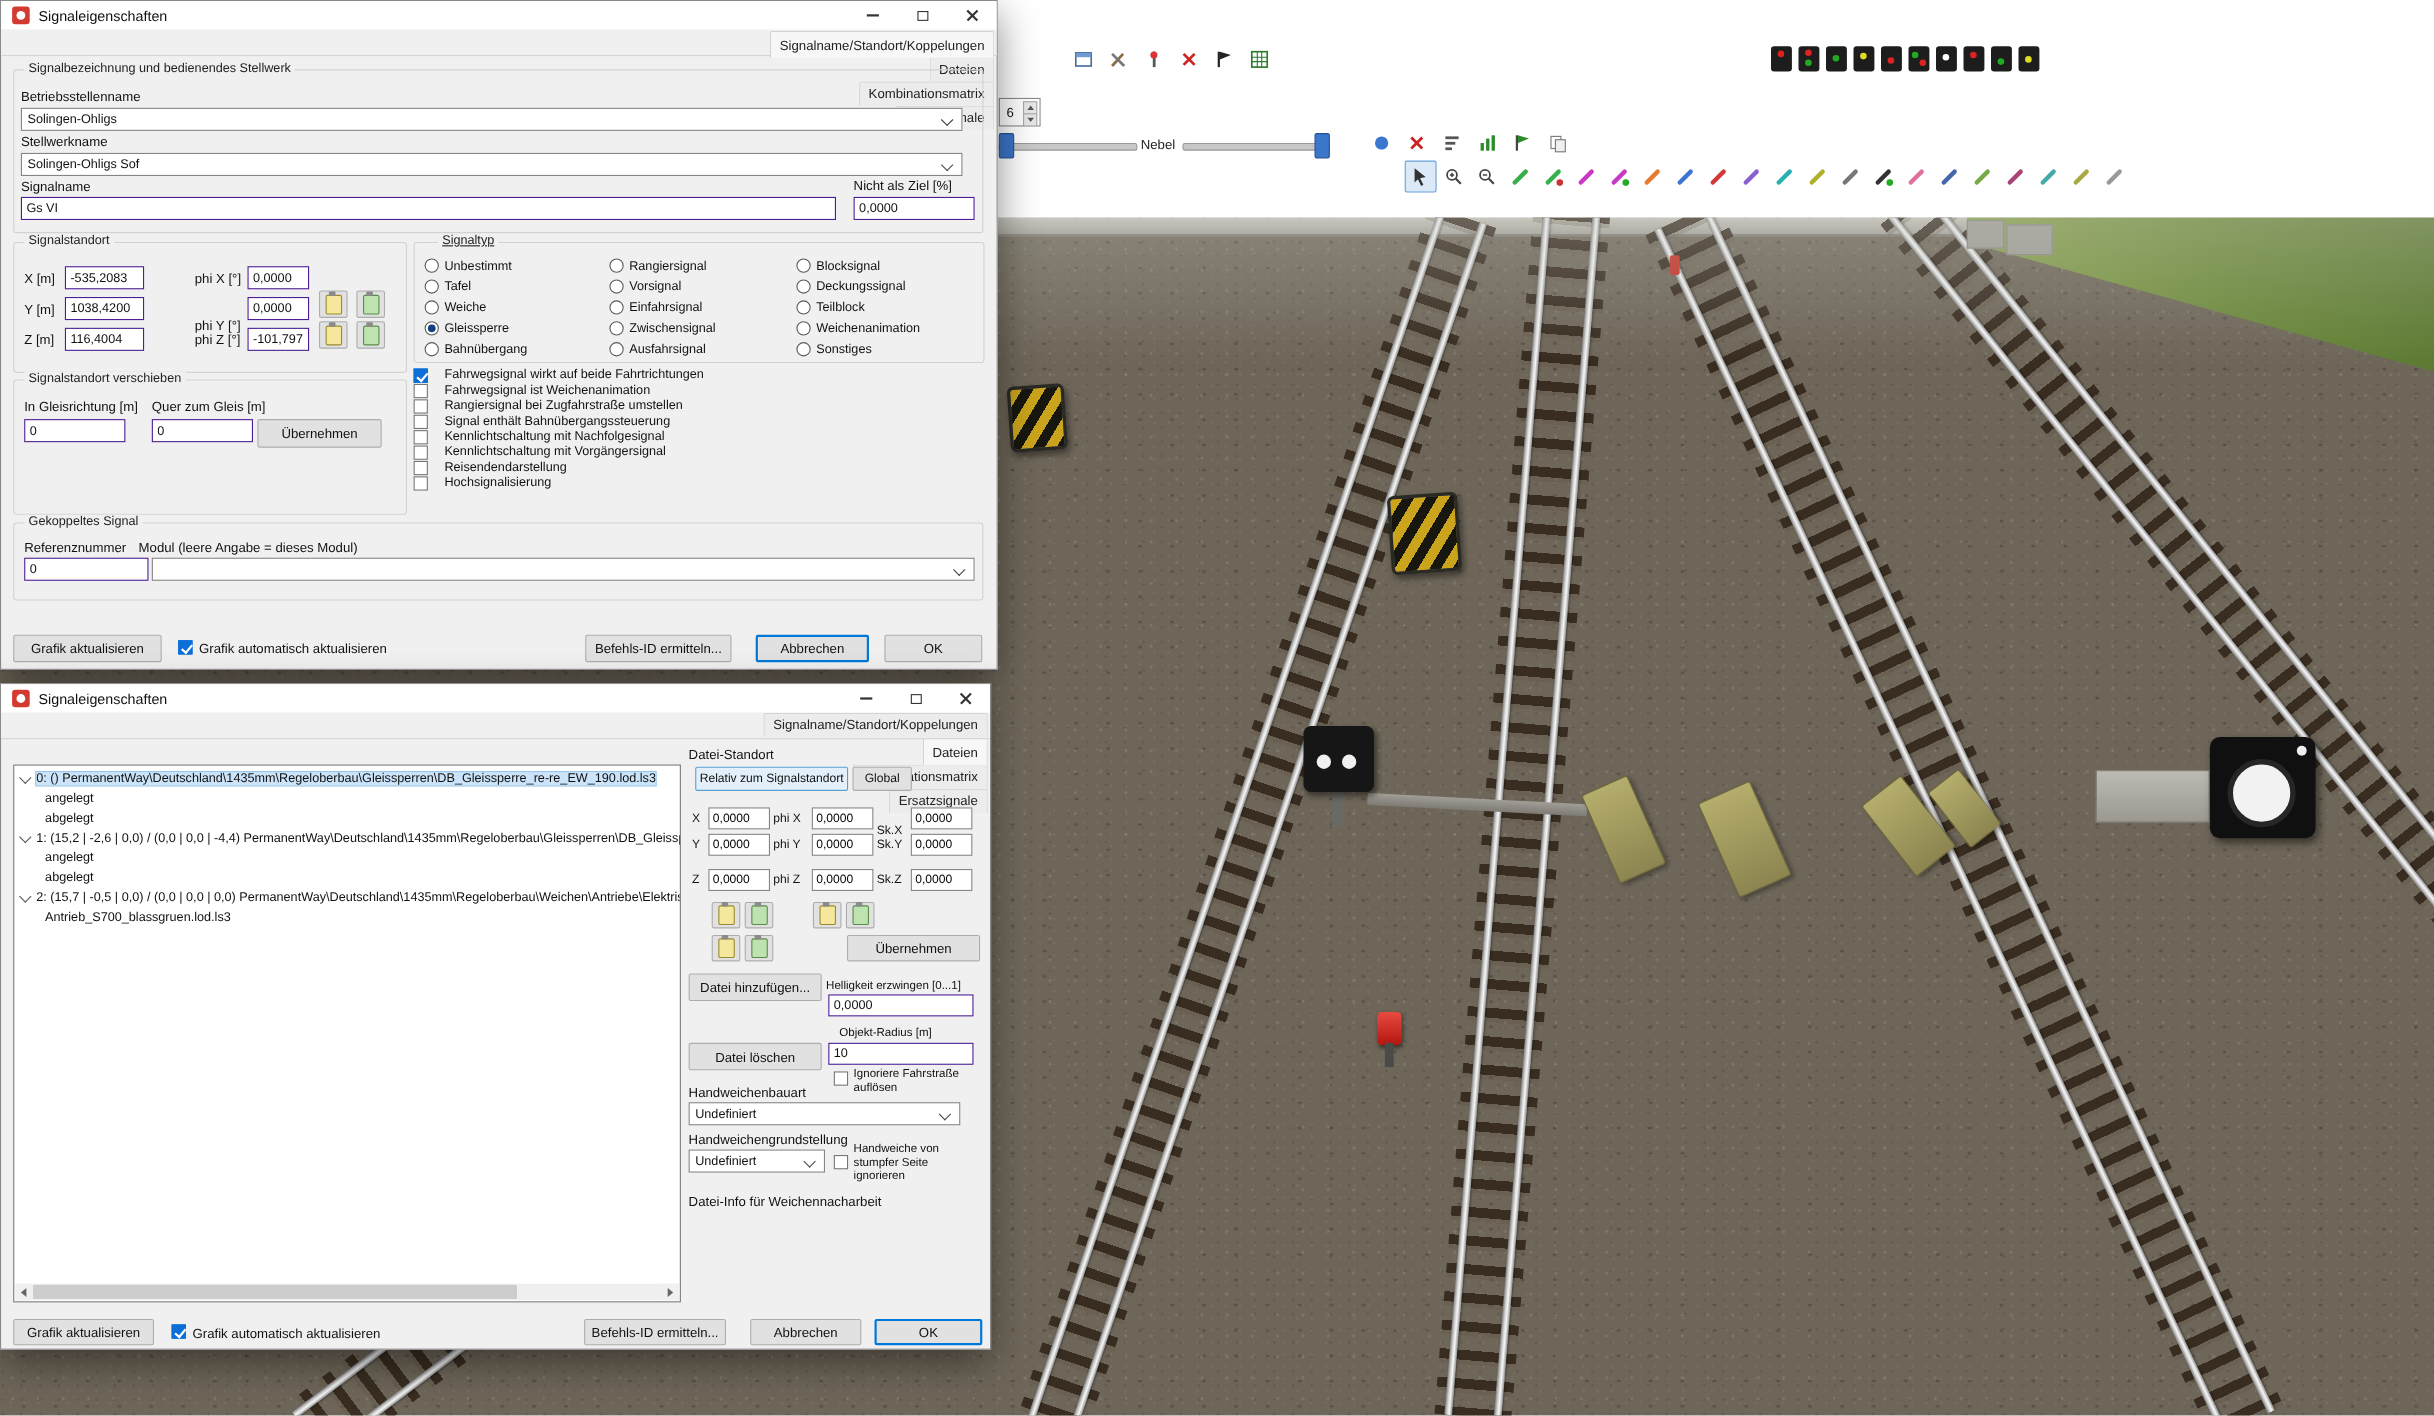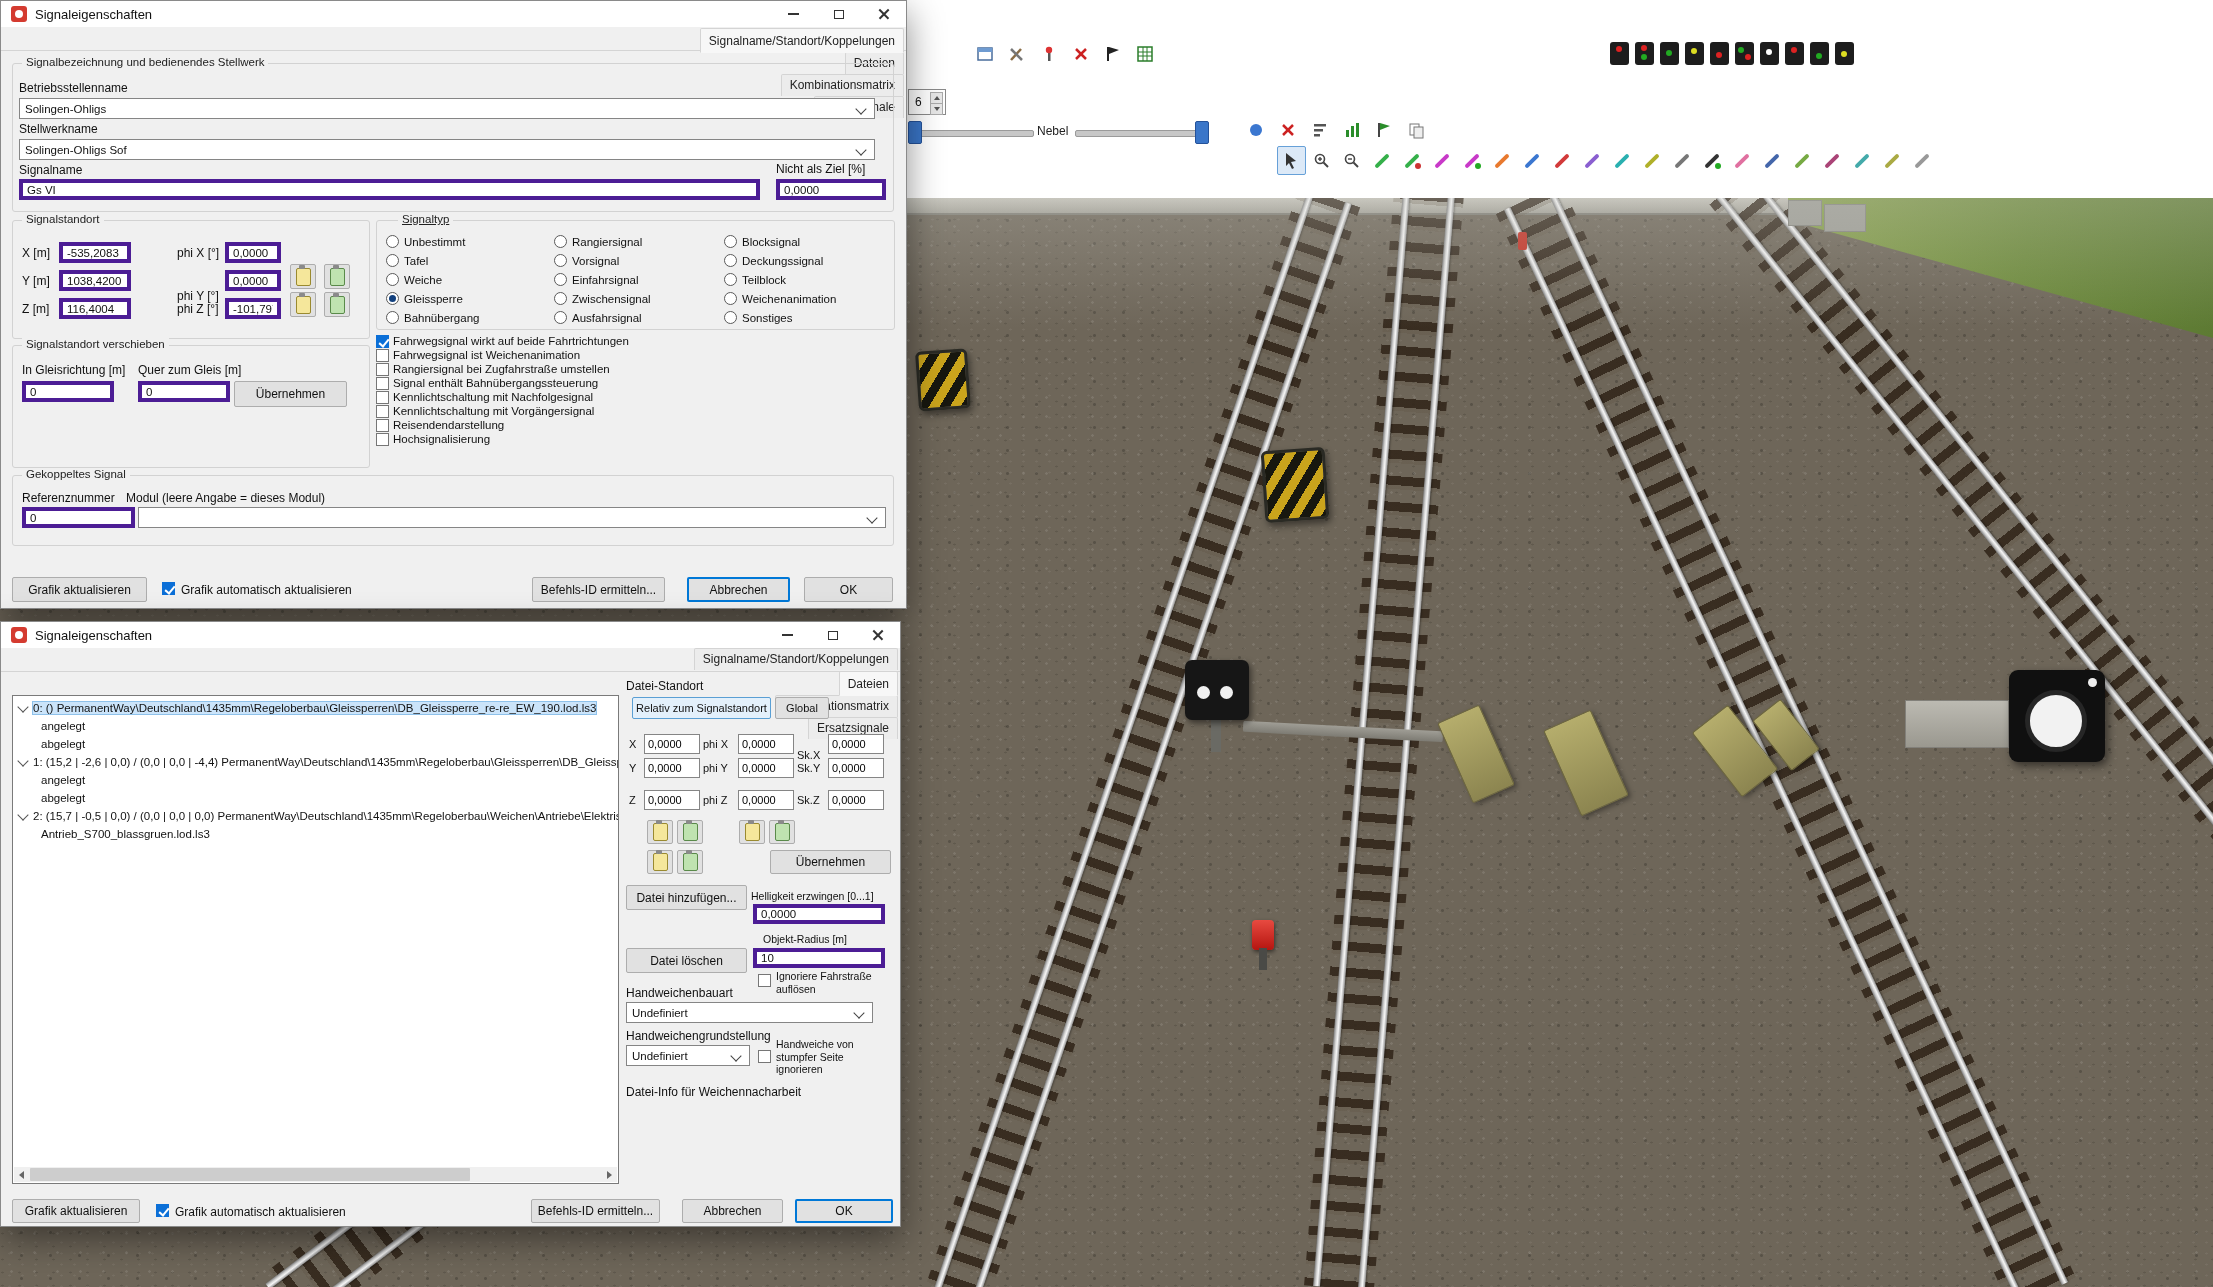--- a/index.html
+++ b/index.html
@@ -86,21 +86,21 @@
   .ic-x2{transform:translate(-50%,-50%) rotate(-45deg);}
   .tabs{position:absolute;left:0;top:26px;right:0;height:24px;display:flex;align-items:flex-end;
         padding-left:4px;border-bottom:1px solid #d4d4d4;box-sizing:border-box;background:#f0f0f0;flex-direction:column;}
   .tab{border:1px solid #d4d4d4;border-bottom:none;background:#ececec;padding:3px 8px 4px 8px;
        font-size:12px;margin-right:2px;border-radius:2px 2px 0 0;color:#222;}
   .tab.active{background:#f7f7f7;padding-top:5px;position:relative;top:1px;border-bottom:1px solid #f7f7f7;}
   .grp{position:absolute;border:1px solid #d2d2d2;border-radius:3px;}
   .legend{position:absolute;font-size:11.5px;background:#f0f0f0;padding:0 4px;color:#222;}
   .lbl{position:absolute;font-size:12px;color:#111;white-space:nowrap;}
   .lbl.sm{font-size:10.5px;}
-  .inp{position:absolute;height:21px;background:#fff;border:4px solid #4c1d95;font-size:11.5px;
+  .inp{position:absolute;height:21px;background:#fff;border:1px solid #4c1d95;font-size:11.5px;
        padding:0 4px;box-sizing:border-box;font-family:inherit;color:#111;}
   .cmb{position:absolute;height:21px;background:#fff;border:1px solid #858585;display:flex;
        align-items:center;box-sizing:border-box;padding:0 22px 0 5px;font-size:11.5px;white-space:nowrap;overflow:hidden;}
   .cmb::after{content:'';position:absolute;right:9px;top:6px;width:7px;height:7px;
        border-right:1.6px solid #444;border-bottom:1.6px solid #444;transform:rotate(45deg);}
   .btn{position:absolute;background:#e1e1e1;border:1px solid #adadad;font-size:12px;display:flex;
        align-items:center;justify-content:center;box-sizing:border-box;color:#111;border-radius:2px;}
   .btn.focus{border:2px solid #0078d7;}
   .btn.def{border:2px solid #0078d7;}
   .btn.toggled{background:#e3f0fb;border-color:#5a9fd4;}
@@ -111,21 +111,21 @@
   .clipb.g{background:#bfe3b0;border-color:#5a8a4a;}
   .ck{display:inline-block;width:13px;height:13px;border:1px solid #767676;background:#fff;
       box-sizing:border-box;position:relative;flex:none;}
   .ck.on{background:#0b6fd7;border-color:#0b6fd7;}
   .ck.on::after{content:'';position:absolute;left:3.5px;top:1px;width:4px;height:8px;
       border-right:2px solid #fff;border-bottom:2px solid #fff;transform:rotate(40deg);}
   .rd{display:inline-block;width:13px;height:13px;border:1px solid #5a5a5a;border-radius:50%;
       background:#fff;box-sizing:border-box;position:relative;flex:none;}
   .rd.on::after{content:'';position:absolute;inset:2px;border-radius:50%;background:#11407e;}
   .ropt{display:flex;align-items:center;gap:5px;font-size:11.5px;}
-  .ckrow{display:flex;align-items:center;gap:4px;height:14px;font-size:11.5px;white-space:nowrap;}
+  .ckrow{display:flex;align-items:center;gap:15px;height:14px;font-size:11.5px;white-space:nowrap;}
   .radiogrid{position:absolute;display:grid;grid-auto-flow:column;grid-template-rows:repeat(5,19px);
       grid-template-columns:168px 170px 168px;}
   .cklist{position:absolute;display:flex;flex-direction:column;gap:0;}
   .listbox{position:absolute;background:#fff;border:1px solid #7a7a7a;overflow:hidden;box-sizing:border-box;}
   .trow{height:18px;display:flex;align-items:center;gap:3px;padding-left:5px;font-size:11.5px;white-space:nowrap;}
   .trow.lvl1{padding-left:28px;}
   .texp{width:7px;height:7px;border-right:1.5px solid #555;border-bottom:1.5px solid #555;
       transform:rotate(45deg);margin:0 3px 3px 1px;flex:none;}
   .sel .ttxt{background:#cbe4fa;outline:1px solid #8ec1ea;}
   .hscroll{position:absolute;left:1px;bottom:1px;height:15px;background:#f0f0f0;}

